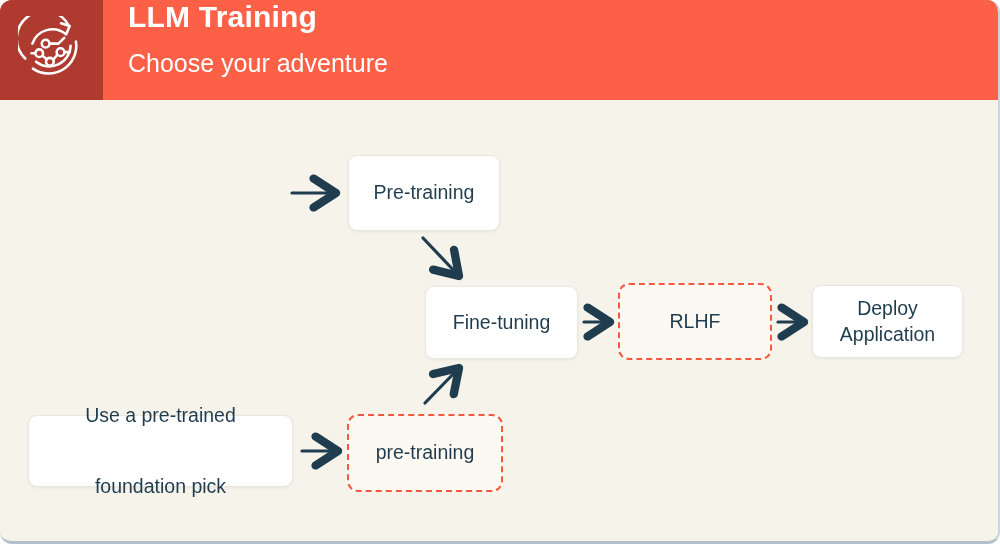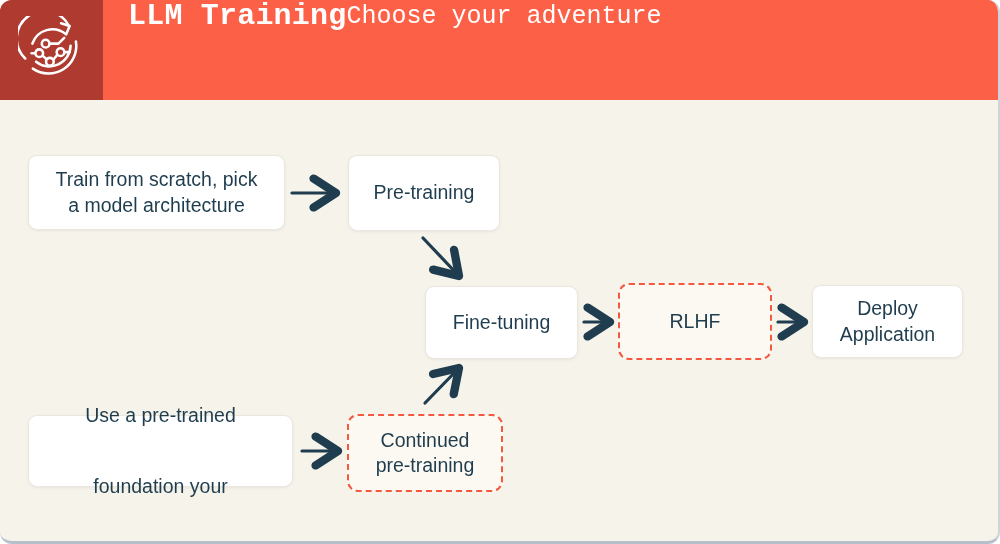--- a/index.html
+++ b/index.html
@@ -29,34 +29,34 @@
   .logo-tile {
     width: 103px;
     flex: 0 0 103px;
     background: #ae3a30;
     display: flex;
     align-items: center;
     justify-content: center;
   }
   .header-titles {
     display: flex;
+    flex-direction: column;
     justify-content: flex-start;
     margin-left: 25px;
     color: #ffffff;
-    font-family: Liberation Mono, monospace;
   }
   .page-title {
     margin: 0;
     font-size: 30px;
     font-weight: 700;
     letter-spacing: 0.2px;
     line-height: 1.1;
   }
   .page-subtitle {
-    margin-top: 3px;
+    margin-top: 16px;
     font-size: 25px;
     font-weight: 400;
     line-height: 1.15;
   }
 
   
   .canvas {
     position: absolute;
     top: 100px; left: 0; right: 0; bottom: 0;
   }
@@ -143,46 +143,41 @@
       <g stroke="#1f3d4e" stroke-width="3.2" stroke-linecap="round">
         <line x1="292" y1="93" x2="336" y2="93" marker-end="url(#ah)"></line>
         <line x1="423" y1="138" x2="459" y2="176" marker-end="url(#ah)"></line>
         <line x1="584" y1="222" x2="610" y2="222" marker-end="url(#ah)"></line>
         <line x1="778" y1="222" x2="804" y2="222" marker-end="url(#ah)"></line>
         <line x1="302" y1="351" x2="338" y2="351" marker-end="url(#ah)"></line>
         <line x1="425" y1="303" x2="459" y2="268" marker-end="url(#ah)"></line>
       </g>
     </svg>
 
-    <div class="node solid" id="node-train-from-scratch">
-      <span>Train from scratch, pick</span>
-      <span>a model architecture</span>
-    </div>
 
     <div class="node solid" id="node-pre-training">
       <span>Pre-training</span>
     </div>
 
     <div class="node solid" id="node-fine-tuning">
       <span>Fine-tuning</span>
     </div>
 
     <div class="node dashed" id="node-rlhf">
       <span>RLHF</span>
     </div>
 
     <div class="node solid" id="node-deploy-application">
       <span>Deploy</span>
       <span>Application</span>
     </div>
 
     <div class="node solid" id="node-use-pretrained">
       <span>Use a pre-trained</span>
-      <span>foundation your</span>
+      <span>foundation pick</span>
     </div>
 
     <div class="node dashed" id="node-continued-pretrain">
-      <span>Continued</span>
       <span>pre-training</span>
     </div>
 
   </div>
 </div>
 
 </body></html>

